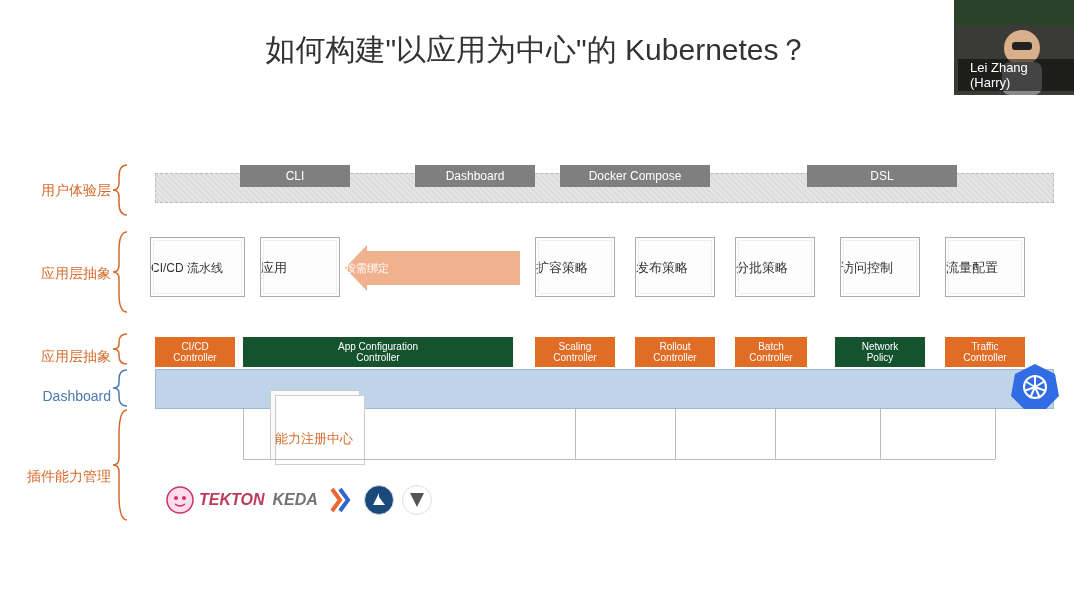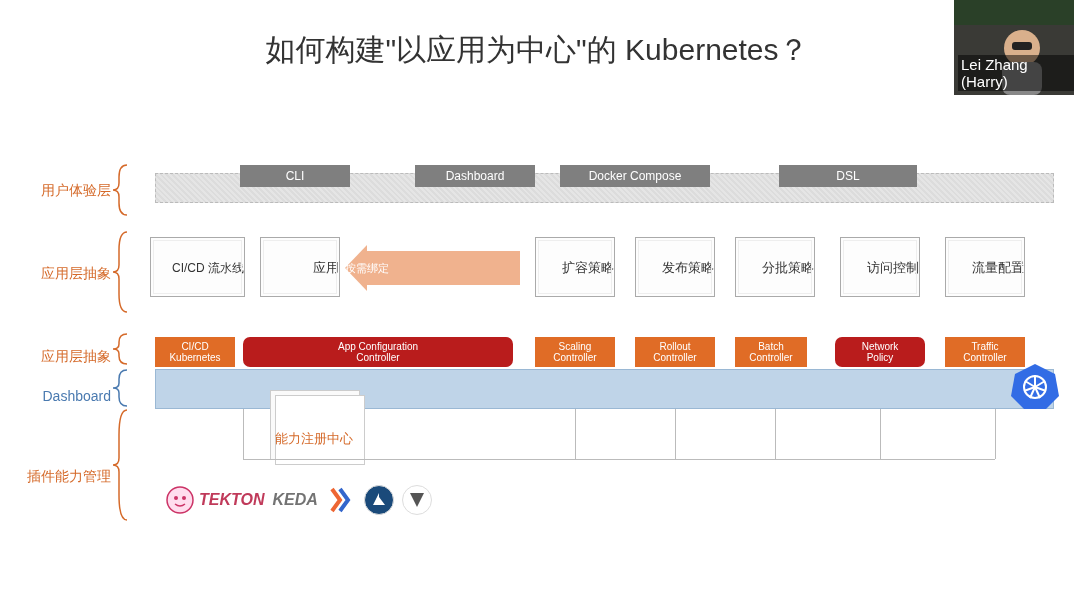--- a/index.html
+++ b/index.html
@@ -1,40 +1,40 @@
 <!DOCTYPE html>
 <html><head>
 <meta charset="utf-8">
 <style>
   * { box-sizing: border-box; margin: 0; padding: 0; }
   body { font-family: "Microsoft YaHei", Arial, sans-serif; background: #fff; width: 1074px; height: 592px; position: relative; overflow: hidden; }
   .title { position: absolute; top: 30px; left: 0; right: 0; text-align: center; font-size: 30px; font-weight: 400; color: #333; }
   .presenter { position: absolute; top: 0; right: 0; width: 120px; height: 95px; background: #555; }
-  .presenter-label { position: absolute; bottom: 4px; left: 4px; font-size: 15px; color: #fff; background: rgba(0,0,0,0.5); padding: 1px 3px; }
+  .presenter-label { position: absolute; bottom: 4px; left: 4px; font-size: 13px; color: #fff; background: rgba(0,0,0,0.5); padding: 1px 12px; }
   .presenter svg { width: 100%; height: 100%; }
   .layer-labels { position: absolute; left: 16px; top: 170px; width: 95px; }
   .layer-label { font-size: 14px; color: #d56a2a; text-align: right; position:absolute; right:0; }
   .layer-label.kube { color: #4a7ab0; }
   .brace { position: absolute; left: 113px; width: 18px; }
   .brace svg { overflow: visible; }
   .diagram { position: absolute; left: 135px; right: 20px; top: 165px; }
   
   .row1-bg { position: absolute; top: 8px; left: 20px; right: 0; height: 30px; background: repeating-linear-gradient(45deg,#e5e5e5,#e5e5e5 2px,#dcdcdc 2px,#dcdcdc 4px); border:1px dashed #bbb; }
   .tab { position:absolute; top:0; height:22px; background:#7f7f7f; color:#fff; font-size:12px; text-align:center; line-height:22px; }
   
-  .doc { position:absolute; top:72px; width:80px; height:60px; border:1px solid #aaa; background:#fdfdfd; font-size:13px; text-align:right; line-height:60px; color:#333; }
+  .doc { position:absolute; top:72px; width:80px; height:60px; border:1px solid #aaa; background:#fdfdfd; font-size:13px; text-align:left; line-height:60px; color:#333; }
   .doc::before { content:""; position:absolute; inset:2px; border:1px solid #eee; }
   .arrow { position:absolute; top:86px; left:210px; width:175px; height:34px; }
   .arrow-body { position:absolute; left:18px; right:0; top:0; bottom:0; background:#f0b28e; }
   .arrow-head { position:absolute; left:0; top:-6px; width:0; height:0; border-top:23px solid transparent; border-bottom:23px solid transparent; border-right:22px solid #f0b28e; }
   .arrow-text { position:absolute; inset:0; line-height:34px; font-size:11px; color:#fff; }
   
   .ctrl { position:absolute; top:172px; height:30px; color:#fff; font-size:10px; text-align:center; display:flex; align-items:center; justify-content:center; line-height:11px; padding:0 4px; }
   .ctrl.orange { background:#e06c26; }
-  .ctrl.navy { background:#b91c1c;border-radius:7px; }
+  .ctrl.navy { background:#14532d; }
   
   .kube-bar { position:absolute; top:204px; left:20px; right:0; height:40px; background:#bfd4e8; border:1px solid #9ab8d4; }
   .kube-ico { position:absolute; top:196px; right:-6px; width:50px; height:50px; }
   
   .reg-box { position:absolute; top:230px; left:140px; width:90px; height:70px; background:#fff; border:1px solid #ccc; }
   .reg-box2 { position:absolute; top:225px; left:135px; width:90px; height:70px; background:#fafafa; border:1px solid #ccc; }
   .reg-label { position:absolute; top:265px; left:140px; font-size:13px; color:#d56a2a; }
   .conn-line { position:absolute; border-top:1px solid #bbb; }
   .conn-vert { position:absolute; border-left:1px solid #bbb; }
   .logos { position:absolute; top:318px; left:30px; display:flex; gap:8px; align-items:center; }
@@ -80,37 +80,37 @@
 <div class="brace" style="top:410px;height:110px"><svg width="18" height="110">
       <path d="M14 0 Q6 0 6 25 L6 48 Q6 55 0 55 Q6 55 6 62 L6 85 Q6 110 14 110" stroke="#d56a2a" fill="none" stroke-width="1.5"></path>
     </svg></div>
 
 <div class="diagram">
 
   <div class="row1-bg"></div>
   <div class="tab" style="left:105px;width:110px">CLI</div>
   <div class="tab" style="left:280px;width:120px">Dashboard</div>
   <div class="tab" style="left:425px;width:150px">Docker Compose</div>
-  <div class="tab" style="left:644px;width:138px">DSL</div>
+  <div class="tab" style="left:672px;width:150px">DSL</div>
 
   <div class="doc" style="left:15px;width:95px;font-size:12px;line-height:60px">CI/CD 流水线</div>
   <div class="doc" style="left:125px">应用</div>
   <div class="arrow">
     <div class="arrow-head"></div>
       <div class="arrow-body"></div>
     <div class="arrow-text">按需绑定</div>
   </div>
   <div class="doc" style="left:400px">扩容策略</div>
   <div class="doc" style="left:500px">发布策略</div>
   <div class="doc" style="left:600px">分批策略</div>
   <div class="doc" style="left:705px">访问控制</div>
   <div class="doc" style="left:810px">流量配置</div>
 
   <div class="ctrl orange" style="left:20px;width:80px;white-space:pre-line">CI/CD
-Kubernetes</div>
+Controller</div>
   <div class="ctrl navy" style="left:108px;width:270px;white-space:pre-line">App Configuration
 Controller</div>
   <div class="ctrl orange" style="left:400px;width:80px;white-space:pre-line">Scaling
 Controller</div>
   <div class="ctrl orange" style="left:500px;width:80px;white-space:pre-line">Rollout
 Controller</div>
   <div class="ctrl orange" style="left:600px;width:72px;white-space:pre-line">Batch
 Controller</div>
   <div class="ctrl navy" style="left:700px;width:90px;white-space:pre-line">Network
 Policy</div>

